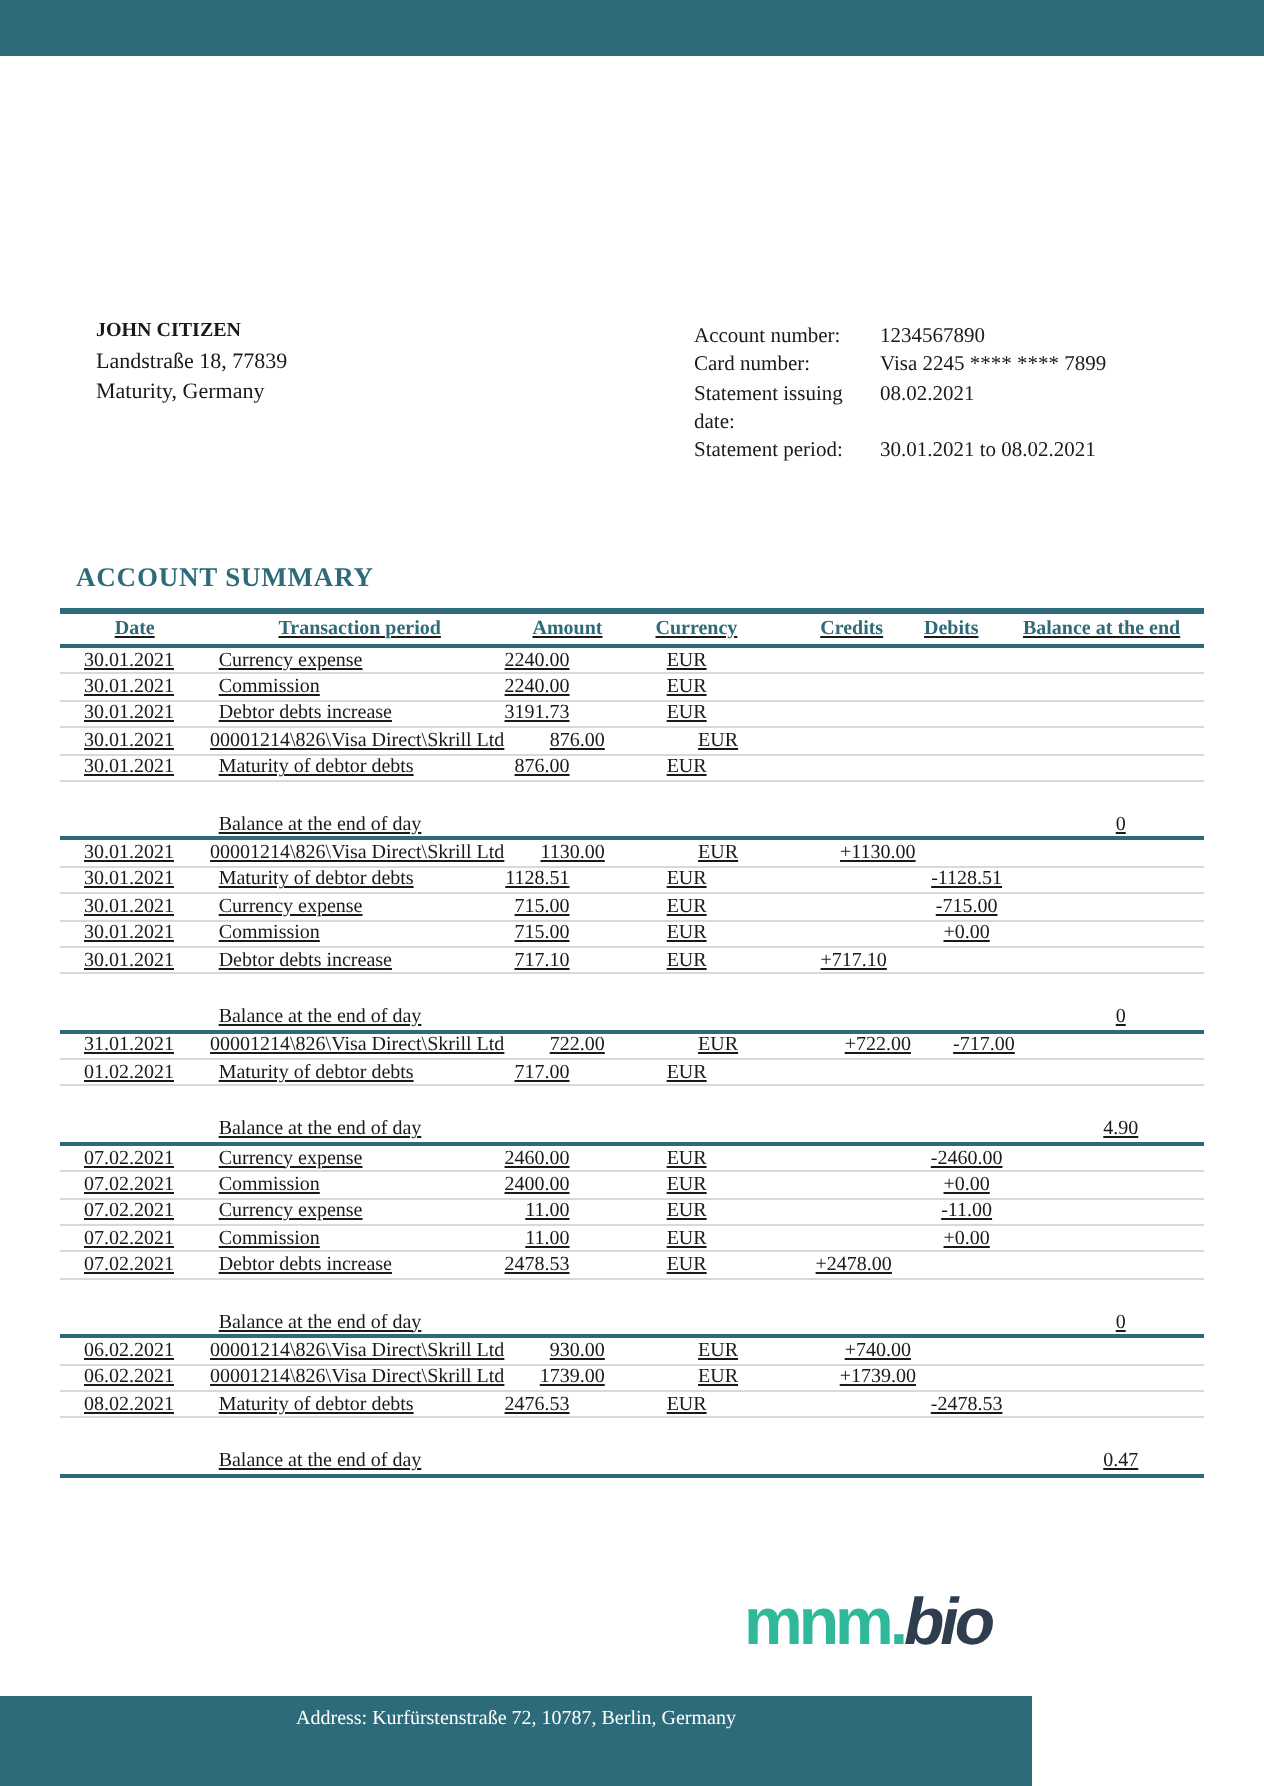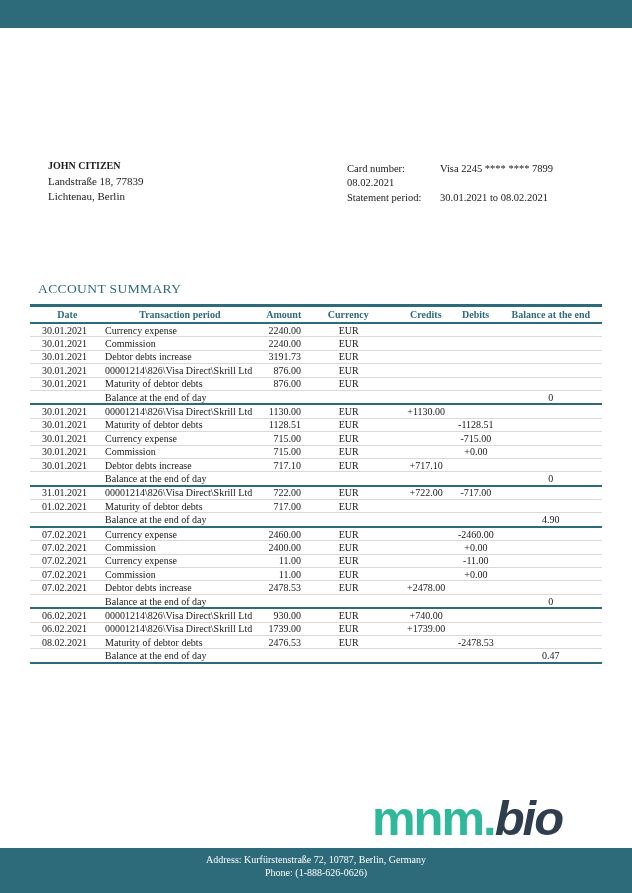--- a/index.html
+++ b/index.html
@@ -36,83 +36,88 @@
   .customer{position:absolute;left:48px;top:158px;font-size:11px;line-height:15.5px;}
   .customer .name{font-weight:bold;font-size:10px;}
   
   .account-info{position:absolute;left:347px;top:162px;font-size:10.5px;line-height:14.3px;}
   .account-info .row{display:flex;}
   .account-info .label{width:93px;flex:0 0 93px;}
   .account-info .value{white-space:nowrap;}
   
   .section-title{
     position:absolute;left:38px;top:281px;
-    font-size:13.5px;font-weight:normal;color:var(--teal);letter-spacing:0.4px;
-  }
-  
-  .summary-table{position:absolute;left:30px;top:304px;width:572px;font-size:10px;}
+    font-size:13.5px;font-weight:bold;color:var(--teal);letter-spacing:0.4px;
+  }
+  
+  .summary-table{position:absolute;left:30px;top:304px;width:572px;font-size:10px;text-decoration:underline;}
   .thead{
     display:flex;align-items:center;
     border-top:3px solid var(--teal);
     border-bottom:2px solid var(--teal);
     height:15px;
     color:var(--teal);font-weight:bold;
   }
-  .trow{display:flex;align-items:center;height:12.4px;border-bottom:1px solid var(--row-line);white-space:nowrap;}
-  .trow.group-end{border-bottom:2px solid var(--teal);}
+  .trow{display:flex;align-items:center;height:12.4px;border-bottom:1px solid var(--row-line);white-space:nowrap;gap:16px;}
+  .trow.group-end{border-bottom:2px solid var(--teal);margin-top:15px;}
   .cell{box-sizing:border-box;overflow:visible;}
   .c-date{width:78px;padding-left:12px;text-align:left;}
   .c-details{width:157px;text-align:left;}
   .c-amount{width:68px;text-align:right;padding-right:20px;}
   .c-currency{width:58px;text-align:center;}
   .c-credit{width:54px;text-align:center;margin-left:24px;}
   .c-debit{width:50px;text-align:center;}
   .c-balance{width:107px;text-align:center;}
   .thead .c-date{padding-left:0;text-align:center;}
   .thead .c-details{text-align:center;}
   .thead .c-amount{padding-right:8px;text-align:center;}
   .total-row{
     display:flex;align-items:center;height:17px;
     background:var(--teal);color:#ffffff;font-weight:bold;font-size:11px;
   }
   
   .watermark{
     position:absolute;left:372px;top:794px;z-index:2;
     font-family:"Liberation Sans", sans-serif;
-    font-size:49px;font-weight:bold;letter-spacing:-2px;line-height:1;white-space:nowrap;
+    font-size:33px;font-weight:bold;letter-spacing:-2px;line-height:1;white-space:nowrap;
   }
   .watermark .wm-green{color:var(--wm-green);}
   .watermark .wm-dark{color:var(--wm-dark);font-style:italic;}
   
   .footer{
-    position:absolute;left:0;bottom:0;width:632px;height:45px;
+    position:absolute;left:0;bottom:0;width:516px;height:45px;
     background:var(--teal);color:#ffffff;text-align:center;
     font-size:10px;line-height:13px;padding-top:5px;box-sizing:border-box;
   }
 </style>
 </head>
 <body>
 
 <div class="page">
 
   <div class="top-bar"></div>
 
 
   <div class="customer">
     <div class="name">JOHN CITIZEN</div>
     <div>Landstraße 18, 77839</div>
-    <div>Lichtenau, Berlin</div>
+    <div>Maturity, Germany</div>
   </div>
 
   <div class="account-info">
+    <div class="row">
+      <span class="label">Account number:</span>
+      <span class="value">1234567890</span>
+    </div>
     <div class="row">
       <span class="label">Card number:</span>
       <span class="value">Visa 2245 **** **** 7899</span>
     </div>
     <div class="row">
+      <span class="label">Statement issuing date:</span>
       <span class="value">08.02.2021</span>
     </div>
     <div class="row">
       <span class="label">Statement period:</span>
       <span class="value">30.01.2021 to 08.02.2021</span>
     </div>
   </div>
 
   <div class="section-title">ACCOUNT SUMMARY</div>
 
@@ -354,16 +359,15 @@
           <div class="cell c-balance">0.47</div>
         </div>
       </div>
 
   </div>
 
   <div class="watermark"><span class="wm-green">mnm.</span><span class="wm-dark">bio</span></div>
 
   <div class="footer">
     <div>Address: Kurfürstenstraße 72, 10787, Berlin, Germany</div>
-    <div>Phone: (1-888-626-0626)</div>
   </div>
 
 </div>
 
 </body></html>

